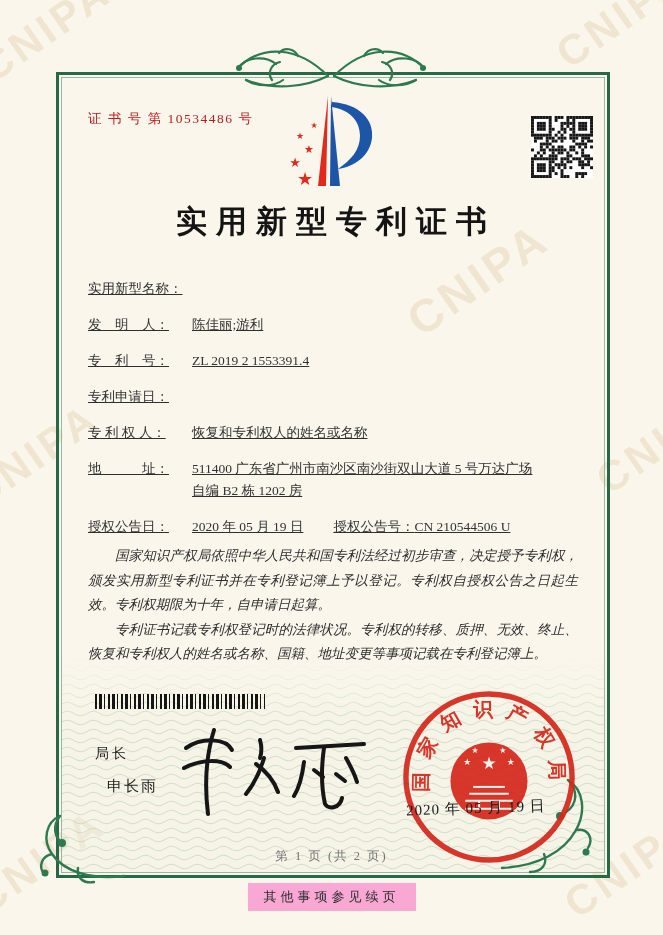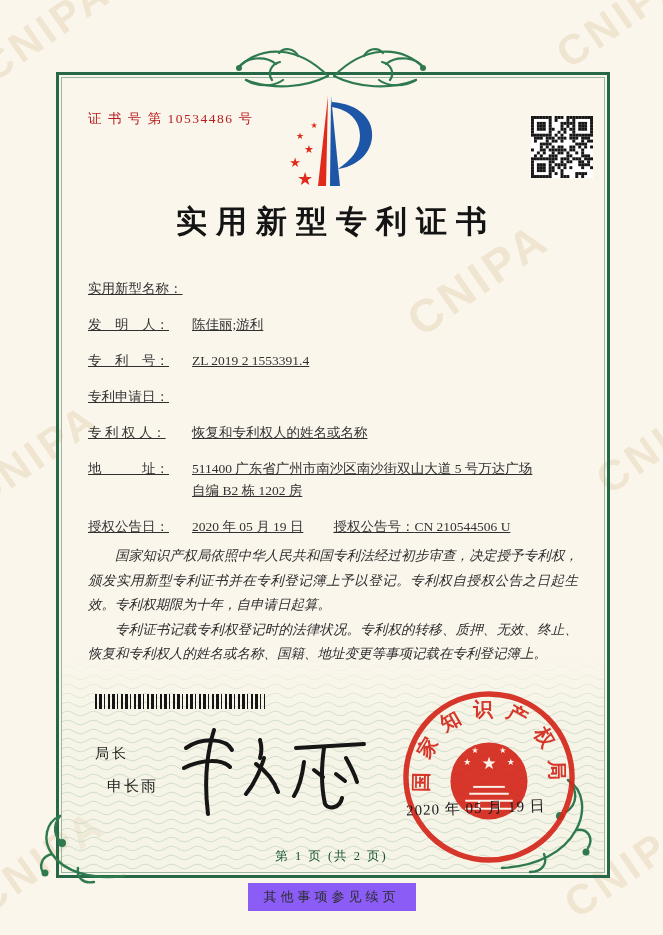--- a/index.html
+++ b/index.html
@@ -47,22 +47,22 @@
         transparent 7px 9px,#151515 9px 10px,transparent 10px 13px);}
 
   #sig-title{left:95px;top:745px;font-size:14px;letter-spacing:3px;font-family:"Liberation Sans",sans-serif;color:#222;}
   #sig-name{left:95px;top:777px;font-size:15px;letter-spacing:2px;font-family:"Liberation Sans",sans-serif;color:#222;margin-left:12px;}
   #signature{left:168px;top:724px;width:210px;height:98px;z-index:4;}
 
   #seal{left:400px;top:688px;width:178px;height:178px;opacity:.93;z-index:4;}
   #seal-date{left:406px;top:799px;font-size:15px;letter-spacing:1px;color:#1b1b1b;
              transform:rotate(-2deg);z-index:5;white-space:pre;}
 
-  #page-info{left:0;width:100%;top:848px;text-align:center;font-size:12.5px;letter-spacing:2px;color:#14532d;}
-  #cont-note{left:50%;top:883px;transform:translateX(-50%);background:#8b5cf6;
+  #page-info{left:0;width:100%;top:848px;text-align:center;font-size:12.5px;letter-spacing:2px;color:#737373;}
+  #cont-note{left:50%;top:883px;transform:translateX(-50%);background:#f9a8d4;
              padding:5px 16px;font-size:13px;letter-spacing:4px;color:#2d2d2d;white-space:nowrap;}
 </style>
 </head>
 <body>
 
 <div id="page">
 
   <span class="wm" style="left:-28px;top:6px">CNIPA</span>
   <span class="wm" style="left:548px;top:-8px">CNIPA</span>
   <span class="wm" style="left:398px;top:252px;font-size:46px">CNIPA</span>

